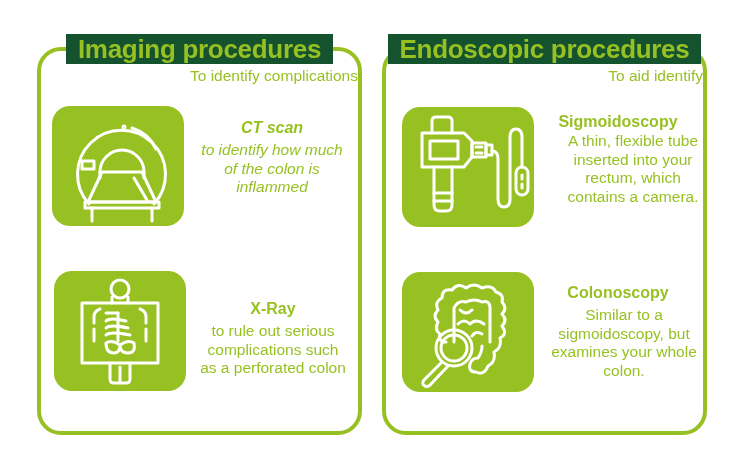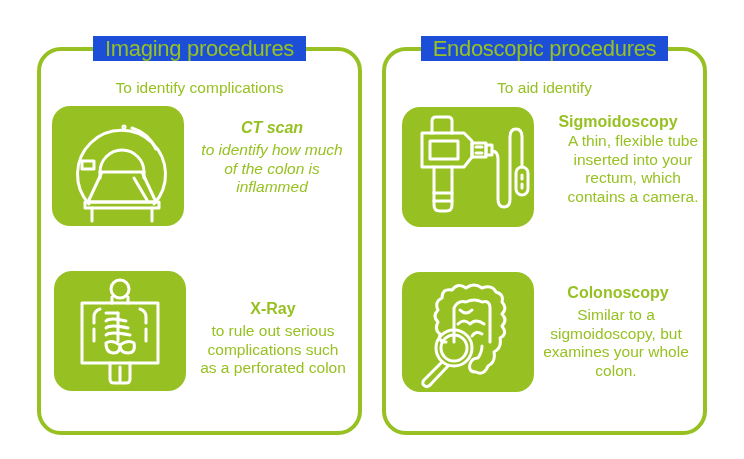--- a/index.html
+++ b/index.html
@@ -4,23 +4,23 @@
 <style>
   html, body { margin:0; padding:0; background:#ffffff; }
   body { width:744px; height:459px; position:relative; overflow:hidden;
          font-family:"Liberation Sans", "DejaVu Sans", sans-serif; color:#97c122; }
   .panel { position:absolute; top:47px; height:380px; width:317px;
            border:4px solid #97c122; border-radius:24px; box-sizing:content-box; }
   #panel-left { left:37px; }
   #panel-right { left:382px; }
   .panel-title { position:absolute; top:-22px; left:0; right:0; text-align:center;
                  white-space:nowrap; }
-  .panel-title span { background:#1d4ed8; padding:0 12px; font-weight:normal; font-size:22px;
+  .panel-title span { background:#14532d; padding:0 12px; font-weight:bold; font-size:26px;
                       letter-spacing:-0.3px; line-height:40px; }
-  .panel-sub { position:absolute; top:28px; left:0; right:0; text-align:center;
+  .panel-sub { position:absolute; top:16px; left:0; right:0; text-align:right;
                font-size:15.5px; }
   .icon-box { position:absolute; width:132px; height:120px; background:#97c122;
               border-radius:18px; }
   .icon-box svg { position:absolute; left:0; top:0; width:132px; height:120px; }
   .item-text { position:absolute; text-align:center; width:160px; }
   .item-title { font-weight:bold; font-size:16px; line-height:20px; }
   .item-desc { font-size:15.5px; line-height:18.5px; margin-top:3px; }
 </style>
 </head>
 <body>
@@ -99,14 +99,14 @@
     <path d="M58 38 Q64 44 70 38"></path>
     <path d="M56 52 Q62 46 68 52 Q74 46 82 52"></path>
     <path d="M70 64 Q74 58 80 62"></path>
     <circle cx="52" cy="76" r="18"></circle>
     <circle cx="52" cy="76" r="13"></circle>
     <path d="M40 90 L22 108 Q19 112 23 114 Q26 116 29 112 L46 94"></path>
   </svg>
 </div>
 <div class="item-text" style="left:538px; top:283px;">
   <div class="item-title">Colonoscopy</div>
-  <div class="item-desc" style="width:150px;margin-left:3px;">Similar to a sigmoidoscopy, but examines your whole colon.</div>
+  <div class="item-desc" style="width:150px;margin-left:11px;">Similar to a sigmoidoscopy, but examines your whole colon.</div>
 </div>
 
 </body></html>

